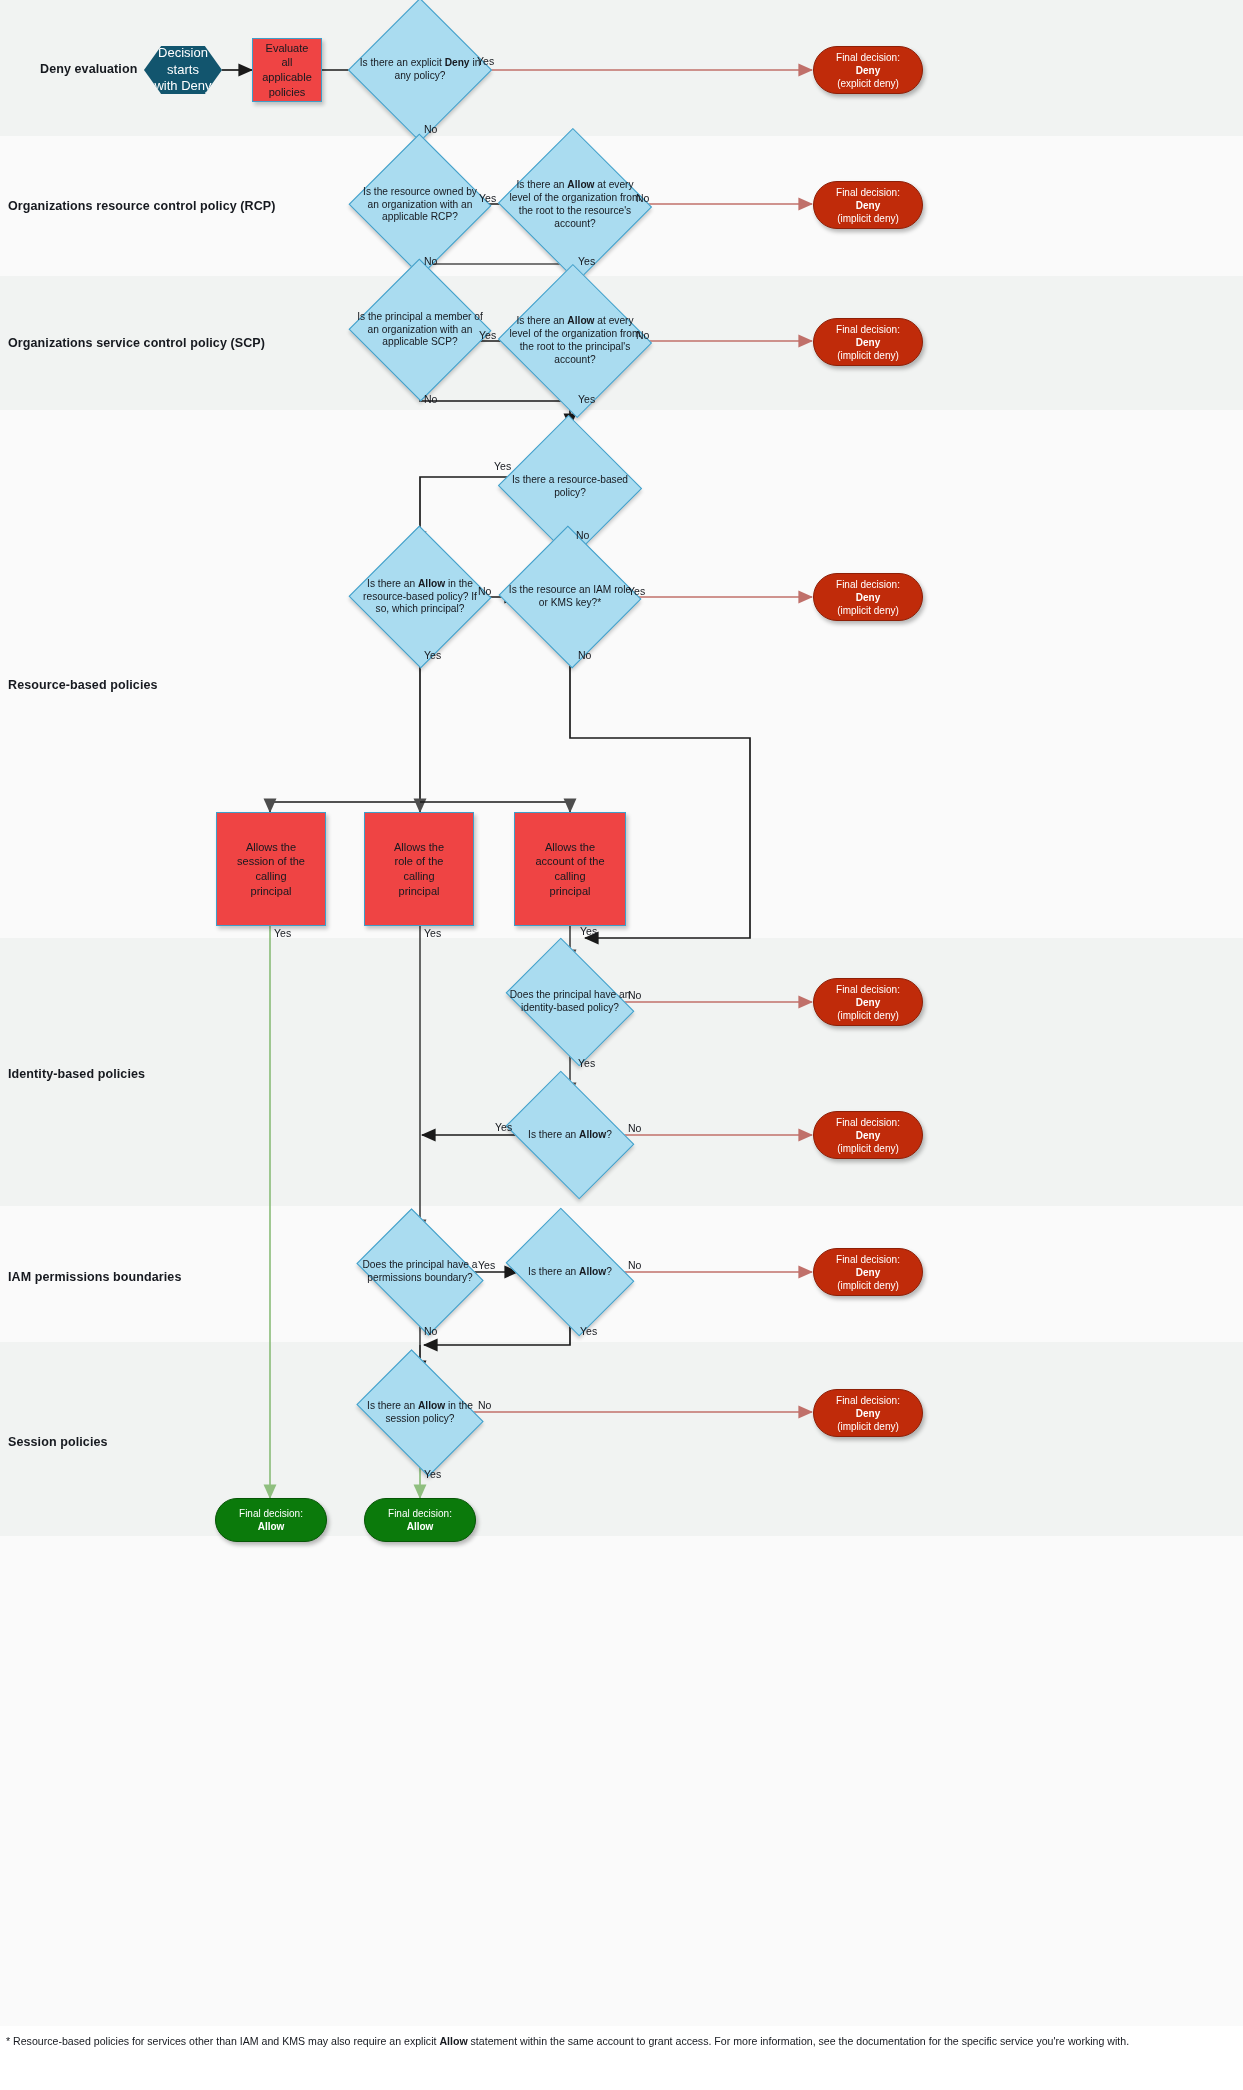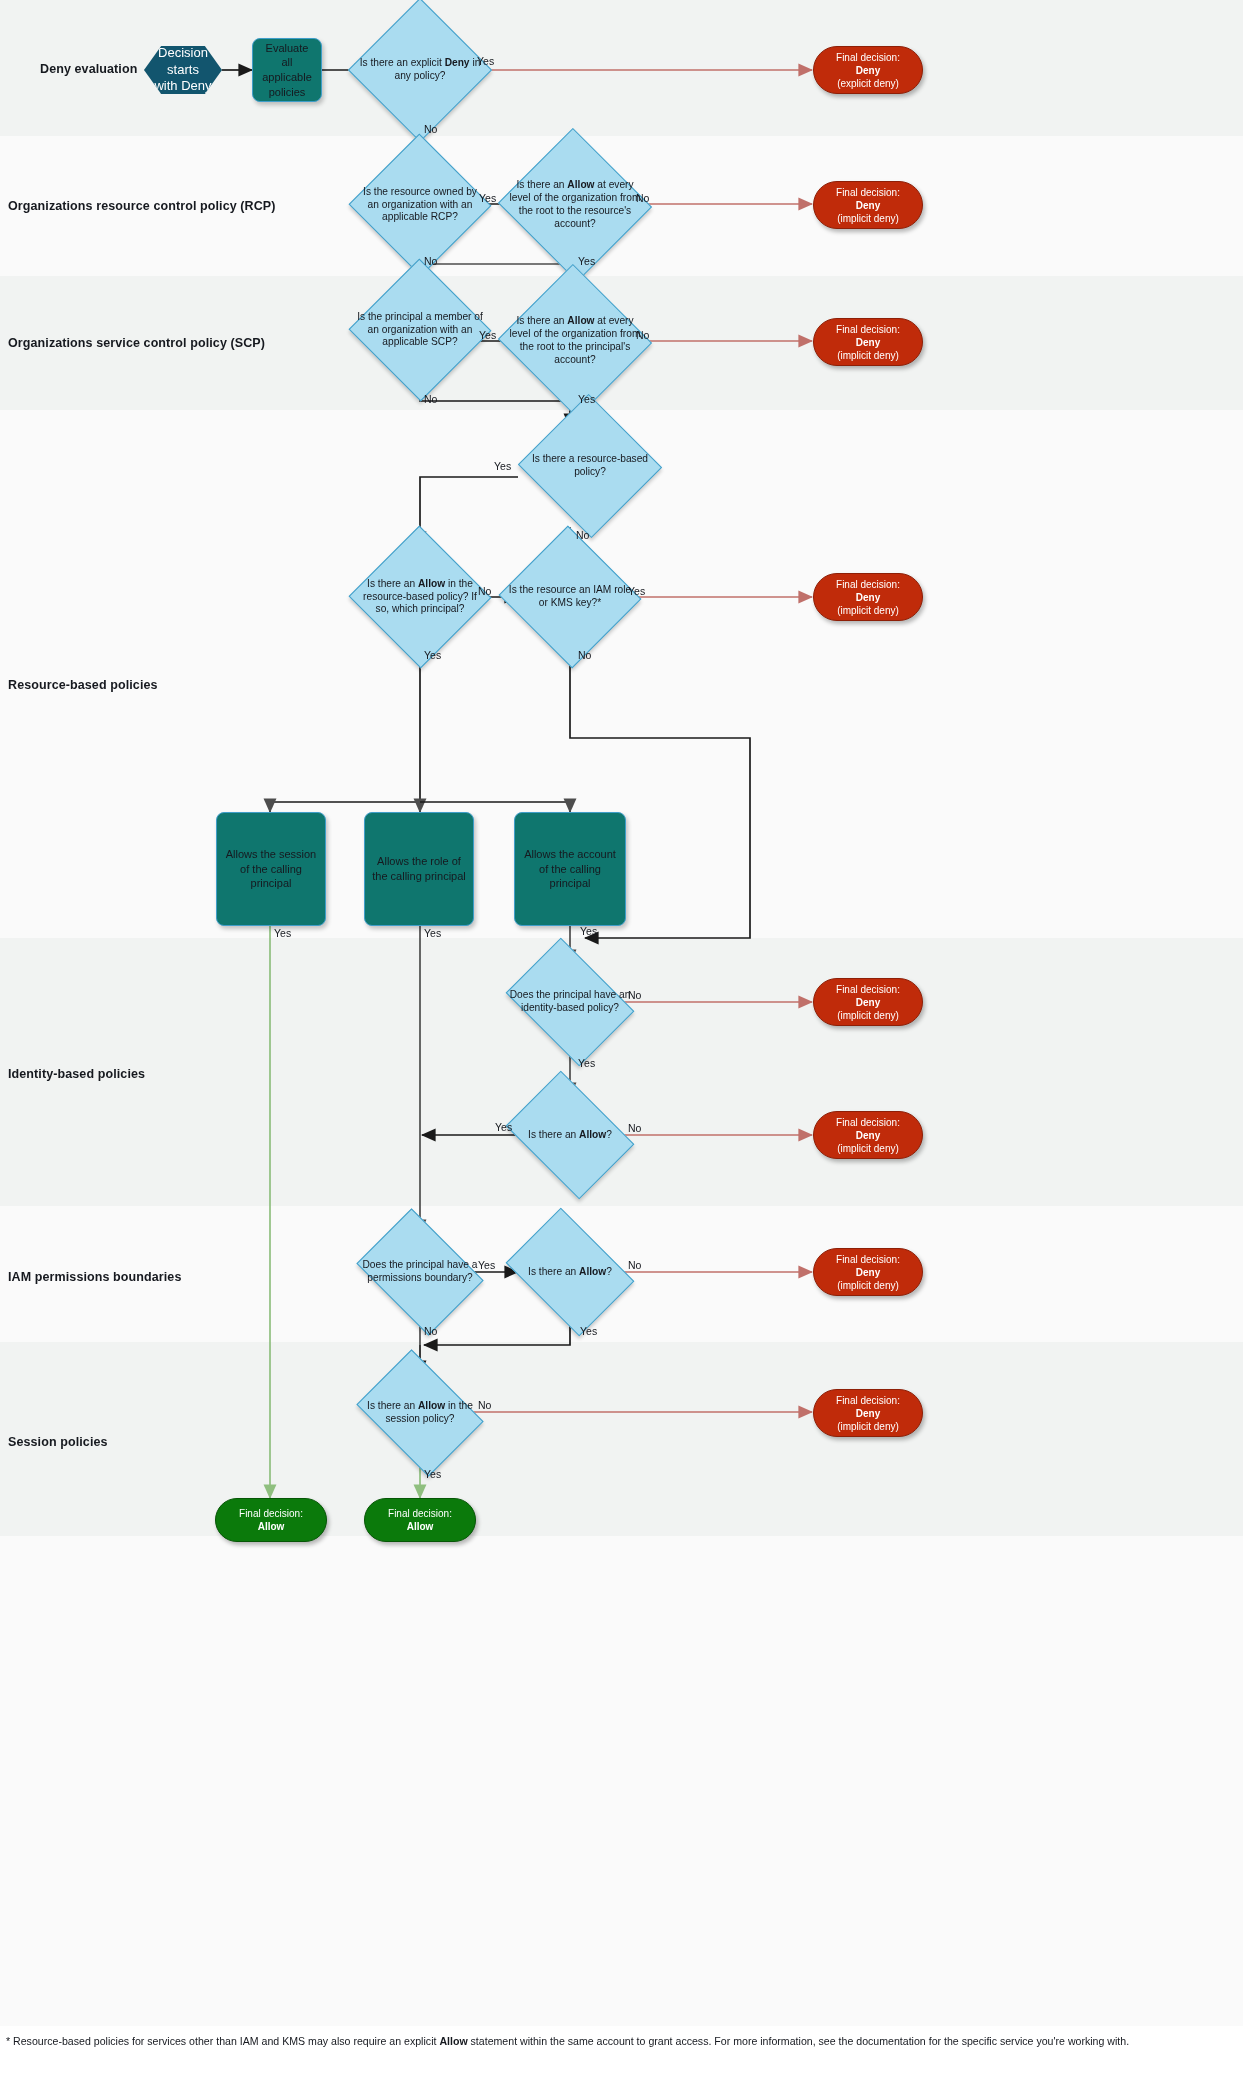--- a/index.html
+++ b/index.html
@@ -39,29 +39,29 @@
     color:#ffffff;
     font-size:13px;
     line-height:1.3;
     text-align:center;
     display:flex; align-items:center; justify-content:center;
     clip-path:polygon(22% 0%, 78% 0%, 100% 50%, 78% 100%, 22% 100%, 0% 50%);
     box-shadow:2px 3px 4px rgba(0,0,0,.30);
   }
 
   .proc {
-    background:#0f766e;
+    background:#ef4444;
     border:1.4px solid #3f9ec9;
-    border-radius:8px;
+    border-radius:0;
     color:#16191f;
     font-size:11px;
     line-height:1.32;
     text-align:center;
     display:flex; align-items:center; justify-content:center;
-    padding:4px 6px;
+    padding:4px 20px;
     box-shadow:2px 3px 4px rgba(0,0,0,.22);
   }
 
   
   .dia { display:block; }
   .dia .shape {
     position:absolute; left:0; top:0; width:100%; height:100%;
     background:#aadcf0;
     border:1.3px solid #3f9ec9;
     transform:rotate(45deg);
@@ -250,21 +250,21 @@
     <div class="lbl">Is the principal a member of an organization with an applicable SCP?</div>
   </div>
 
   <div class="node dia" style="left:519px; top:288px; width:112px; height:106px;">
     <div class="shape"></div>
     <div class="lbl">
       <div><span>Is there an </span><b>Allow</b><span> at every level of the organization from the root to the principal's account?</span></div>
     </div>
   </div>
 
-  <div class="node dia" style="left:518px; top:416px; width:104px; height:100px;margin-left:20px;">
+  <div class="node dia" style="left:518px; top:437px; width:104px; height:100px;">
     <div class="shape"></div>
     <div class="lbl">Is there a resource-based policy?</div>
   </div>
 
   <div class="node dia" style="left:369px; top:547px; width:102px; height:100px;">
     <div class="shape"></div>
     <div class="lbl">
       <div><span>Is there an </span><b>Allow</b><span> in the resource-based policy? If so, which principal?</span></div>
     </div>
   </div>

